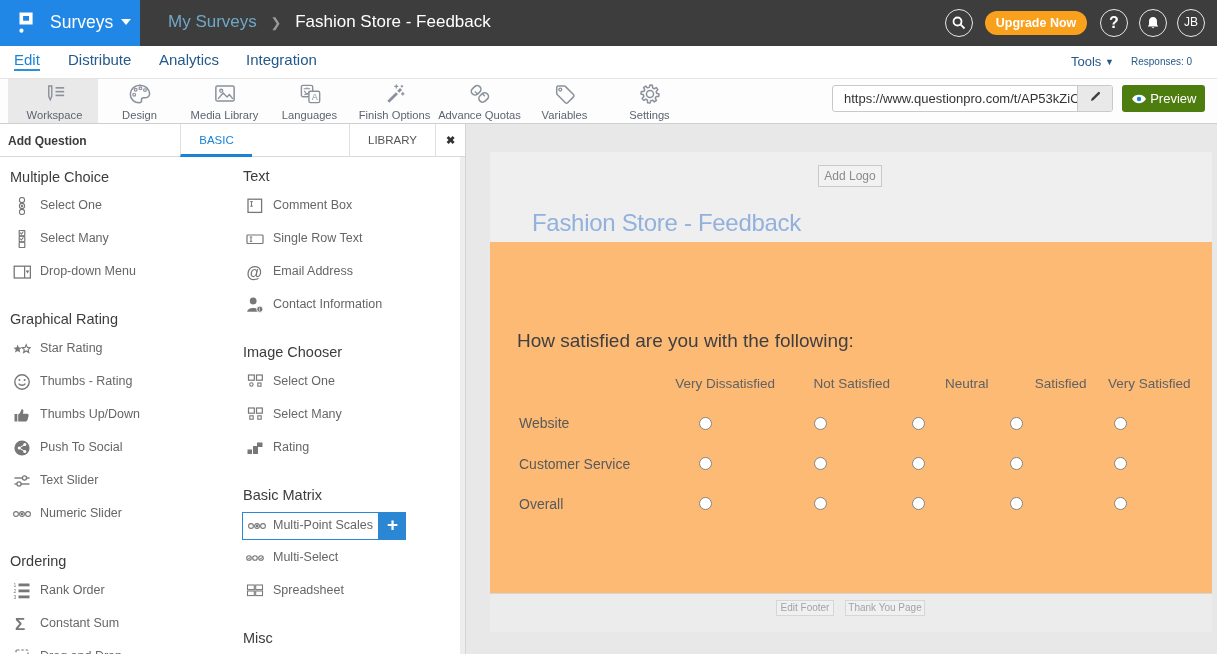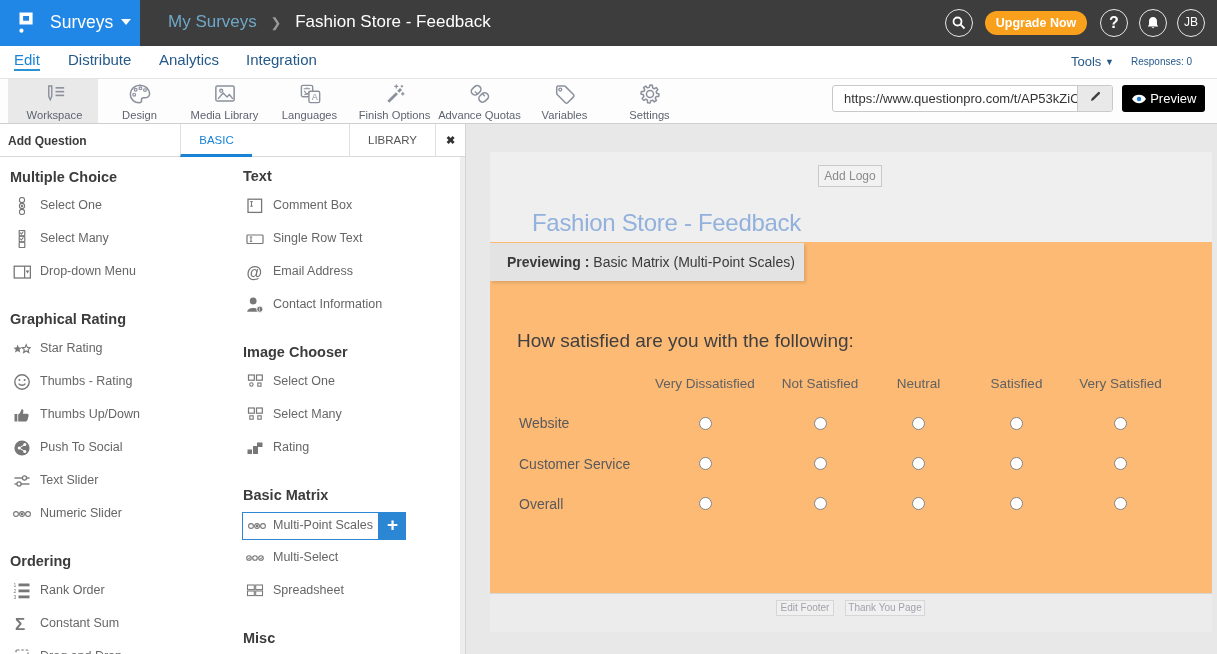--- a/index.html
+++ b/index.html
@@ -16,37 +16,37 @@
 #navbar .item { position:absolute; top:6px; line-height:15px; color:#24598a; white-space:nowrap; }
 #navbar .active { color:#1a83d6; border-bottom:2px solid #2a93d5; padding-bottom:2px; }
 #toolbar { position:absolute; left:0; top:79px; width:1217px; height:45px; background:#fdfdfd; border-bottom:1px solid #cfcfcf; }
 .tool { position:absolute; top:0; width:85px; height:44px; text-align:center; }
 .tool svg { margin-top:3px; }
 .tool .lbl { font-size:11.2px; color:#5d6470; margin-top:-1px; white-space:nowrap; }
 #tool-ws { background:#e9e9e9; box-shadow:-4px 0 0 #e9e9e9, 1px 0 0 #e9e9e9; }
 #urlwrap { position:absolute; left:832px; top:6px; width:281px; height:27px; border:1px solid #c9c9c9; border-radius:3px; background:#fff; }
 #urlwrap .txt { position:absolute; left:11px; top:5px; font-size:13px; color:#333; white-space:nowrap; }
 #urlwrap .pen { position:absolute; right:0; top:0; width:35px; height:25px; background:#e9e9e9; border-left:1px solid #c9c9c9; text-align:center; line-height:23px; border-radius:0 3px 3px 0; }
-#previewbtn { position:absolute; left:1122px; top:6px; width:83px; height:27px; background:#000000; border-radius:3px; color:#fff; font-size:13px; text-align:center; line-height:27px; }
+#previewbtn { position:absolute; left:1122px; top:6px; width:83px; height:27px; background:#4d7c0f; border-radius:3px; color:#fff; font-size:13px; text-align:center; line-height:27px; }
 #panel { position:absolute; left:0; top:124px; width:466px; height:530px; background:#fff; border-right:1px solid #d4d4d4; overflow:hidden; }
 #panelhead { position:absolute; left:0; top:0; width:465px; height:33px; border-bottom:1px solid #d9d9d9; background:#fff; z-index:5; }
 #panelhead .title { position:absolute; left:8px; top:10px; font-size:12px; font-weight:bold; color:#3c3c3c; }
 .ptab { position:absolute; top:0; height:33px; text-align:center; font-size:11.5px; color:#555; line-height:33px; border-left:1px solid #e0e0e0; }
 .ptab.on { color:#1a83d6; border-bottom:3px solid #1a83d6; }
-.sechead { position:absolute; font-size:14.5px; color:#3c3c3c;font-weight:bold; }
+.sechead { position:absolute; font-size:14.5px; color:#3c3c3c; }
 .pitem { position:absolute; font-size:12.5px; color:#666; white-space:nowrap; }
 #scrollstrip { position:absolute; right:0px; top:33px; width:5px; height:497px; background:#ededed; }
 #content { position:absolute; left:466px; top:124px; width:751px; height:530px; background:#e8e8e8; }
 #card { position:absolute; left:24px; top:28px; width:722px; height:480px; background:#fdba74; }
 #cardhead { position:absolute; left:0; top:0; width:722px; height:90px; background:#efefef; }
 #addlogo { position:absolute; left:328px; top:13px; width:64px; height:22px; border:1px solid #c9c9c9; background:#f2f2f2; font-size:12px; color:#8a8a8a; text-align:center; line-height:21px; }
 #stitle { position:absolute; left:42px; top:57px; font-size:24px; letter-spacing:-0.3px; color:#92b1dc; }
 #prevbar { position:absolute; left:0; top:91px; width:314px; height:38px; background:#e3e3e3; box-shadow:2px 2px 3px rgba(0,0,0,0.12); font-size:14px; color:#3a3a3a; line-height:38px; padding-left:17px; }
 #question { position:absolute; left:27px; top:178px; font-size:19px; color:#3f3f41; }
-.mcolh { position:absolute; top:224px; font-size:13.5px; color:#5f6163; text-align:center; width:140px; }
+.mcolh { position:absolute; top:224px; font-size:13.5px; color:#5f6163; text-align:right; width:140px; }
 .mrow { position:absolute; left:29px; font-size:14px; color:#58595b; }
 .radio { position:absolute; width:13px; height:13px; border:1.3px solid #858585; border-radius:50%; background:#fff; }
 #cardfoot { position:absolute; left:0; top:441px; width:722px; height:39px; background:#ececec; border-top:1px solid #d5d5d5; }
 .footbtn { position:absolute; top:6px; height:16px; border:1px solid #d6d6d6; background:#f0f0f0; font-size:10px; color:#a2a2aa; text-align:center; line-height:14px; }
 </style>
 </head>
 <body>
 <div id="topbar">
   <div id="logobox">
     <svg width="40" height="40" viewBox="0 0 40 40" style="position:absolute;left:0px;top:0px">
@@ -293,21 +293,20 @@
     <div class="pitem" style="left:273px;top:459px">Spreadsheet</div>
 <div class="sechead" style="left:243px;top:506px">Misc</div>
   <div id="scrollstrip"></div>
 </div>
 <div id="content">
   <div id="card">
     <div id="cardhead">
       <div id="addlogo">Add Logo</div>
       <div id="stitle">Fashion Store - Feedback</div>
     </div>
-    <div id="prevbar"><b>Previewing :</b>&nbsp;Basic Matrix (Multi-Point Scales)</div>
     <div id="question">How satisfied are you with the following:</div>
     <div class="mcolh" style="left:145px">Very Dissatisfied</div>
     <div class="mcolh" style="left:260px">Not Satisfied</div>
     <div class="mcolh" style="left:358.5px">Neutral</div>
     <div class="mcolh" style="left:456.5px">Satisfied</div>
     <div class="mcolh" style="left:560.5px">Very Satisfied</div>
     <div class="mrow" style="top:263px">Website</div>
     <div class="mrow" style="top:303.5px">Customer Service</div>
     <div class="mrow" style="top:343.5px">Overall</div>
 <div class="radio" style="left:208.5px;top:264.5px"></div>

